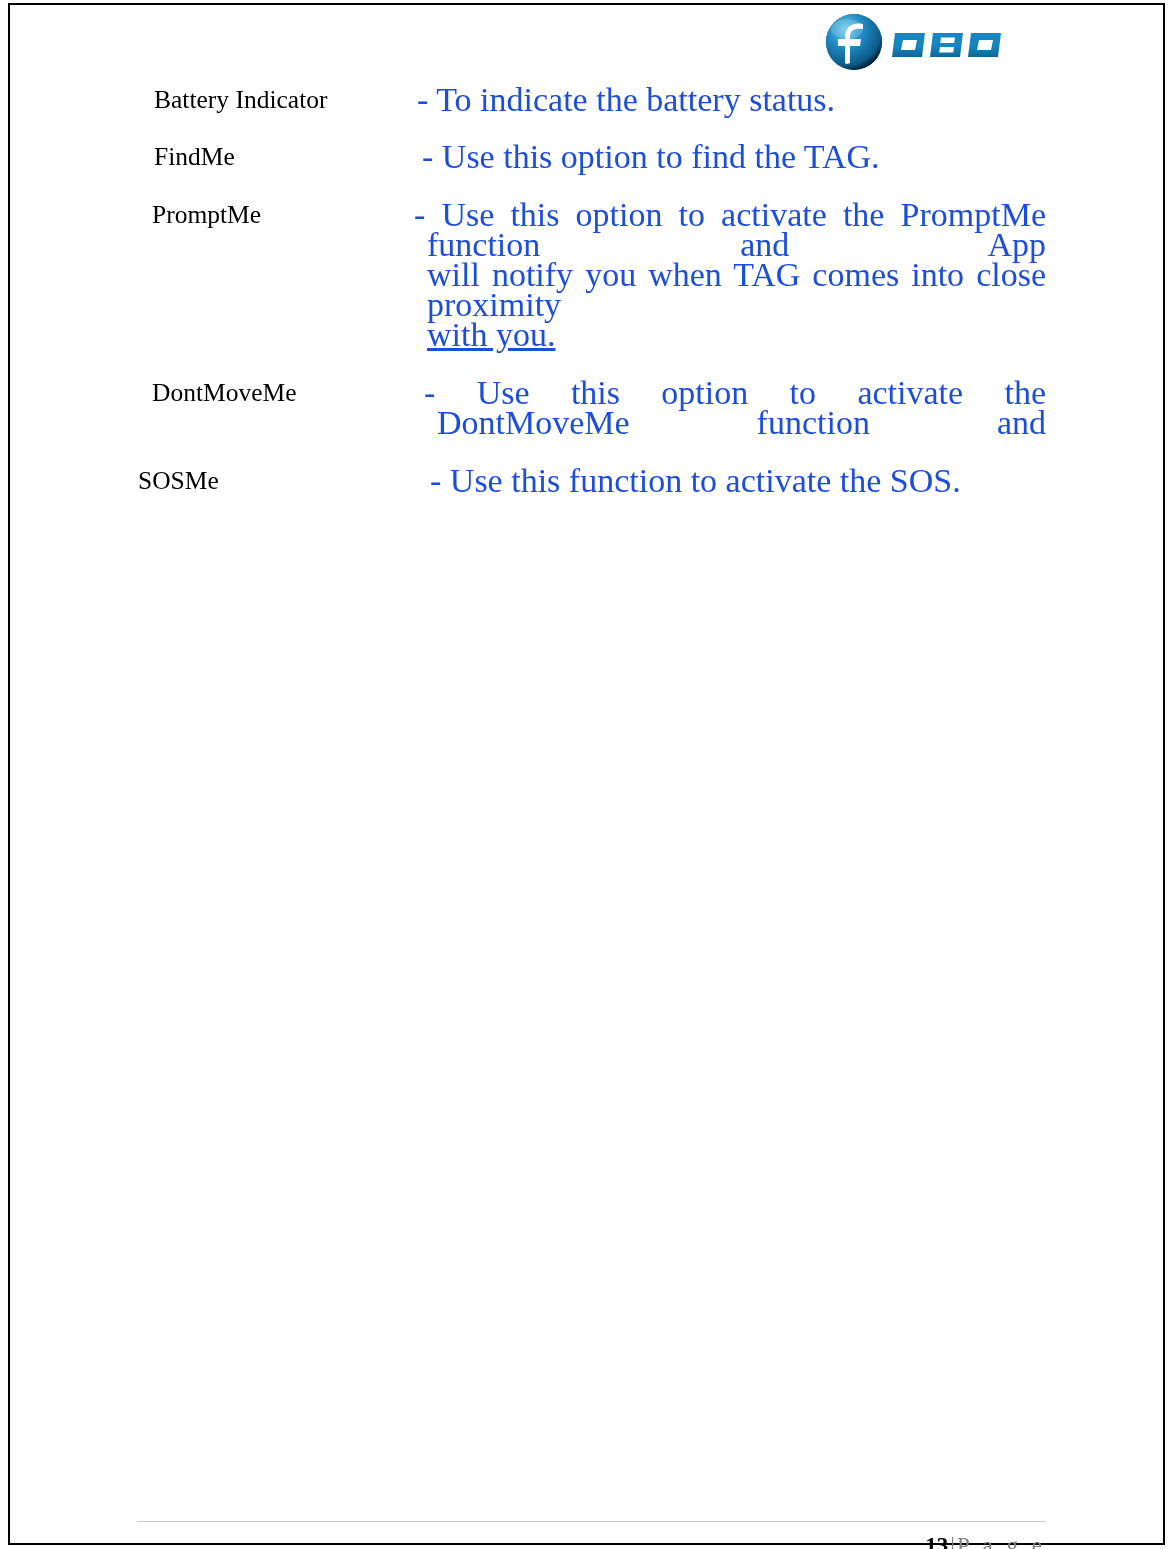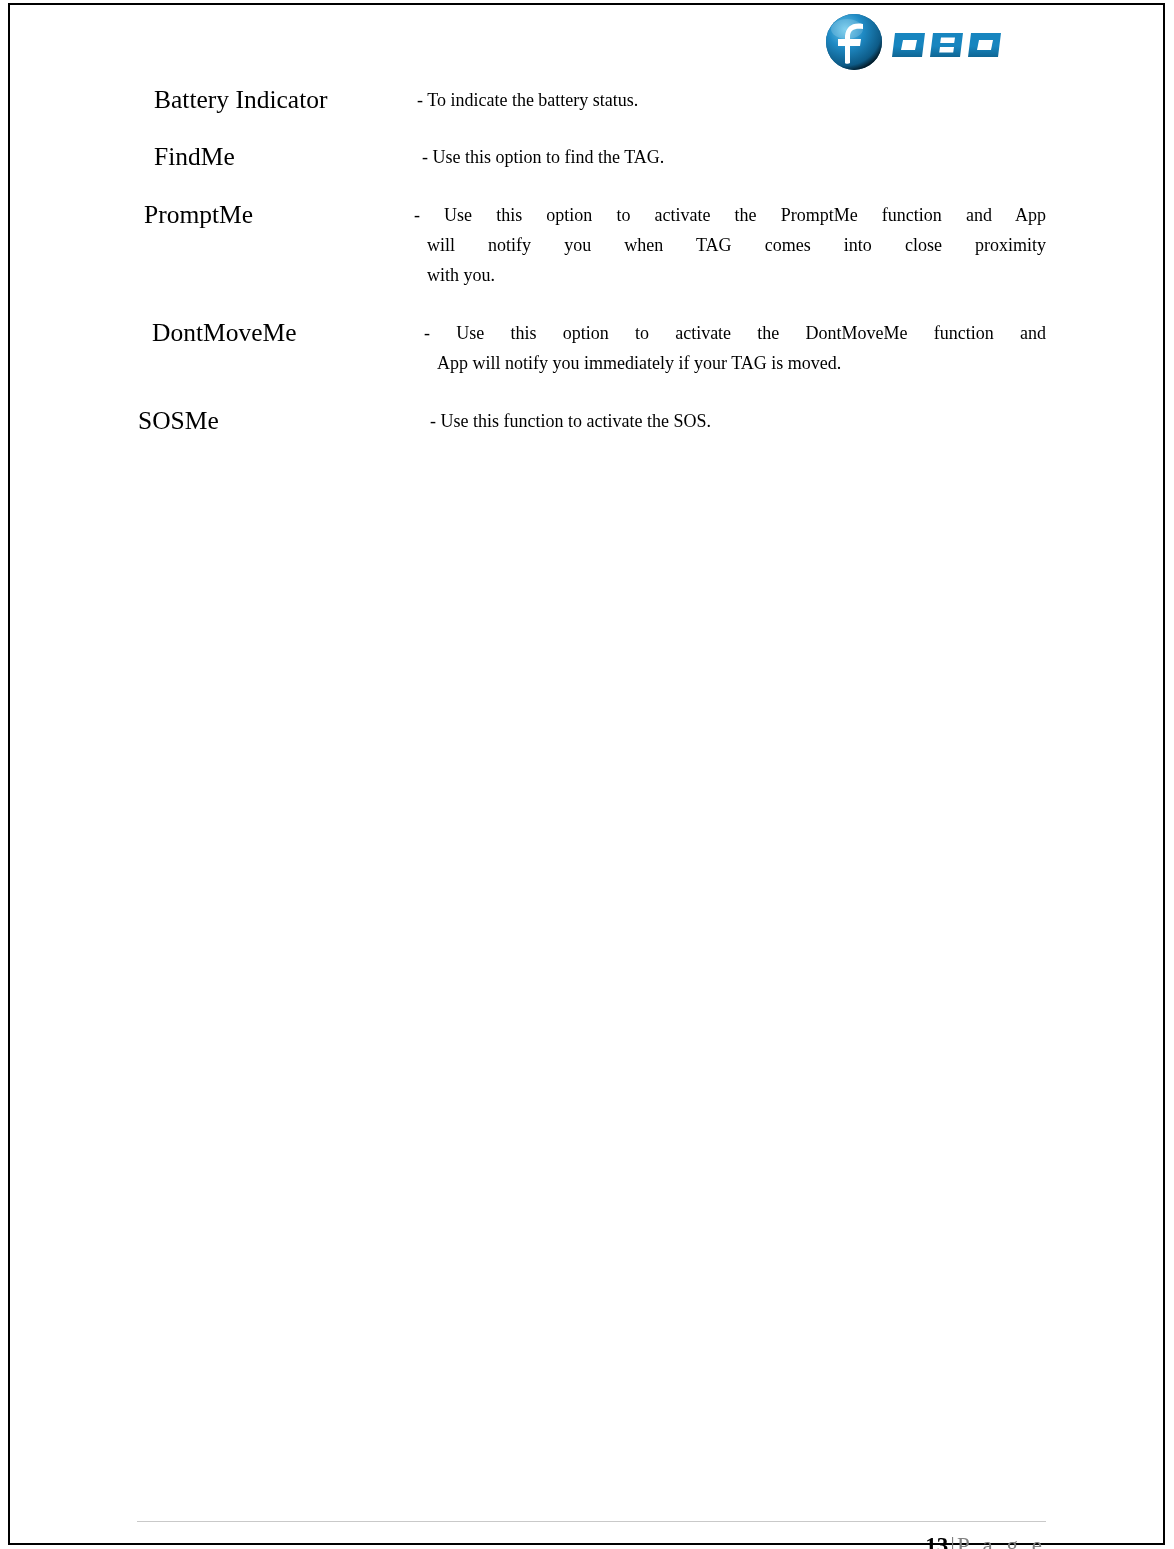--- a/index.html
+++ b/index.html
@@ -65,43 +65,43 @@
   .entry .label {
     position: absolute;
     top: 0;
     font-size: 25.5px;
     line-height: 30px;
     color: #000000;
     white-space: nowrap;
   }
 
   .entry .desc {
-    font-size: 18px;
+    font-size: 34px;
     line-height: 30px;
-    color: #000000;
+    color: #1d4ed8;
     text-align: justify;
     text-justify: inter-word;
   }
 
   .entry .desc .dash-line {
     display: block;
     text-indent: -13px;
   }
 
   
   #row-battery .label  { left: 144px; }
   #row-battery .desc   { margin-left: 420px; margin-right: 117px; }
 
   #row-remind .label   { left: 142px; }
   #row-remind .desc    { margin-left: 425px; margin-right: 117px; }
 
   #row-find .label     { left: 144px; }
   #row-find .desc      { margin-left: 425px; margin-right: 117px; }
 
-  #row-prompt .label   { left: 134px; }
+  #row-prompt .label   { left: 142px; }
   #row-prompt .desc    { margin-left: 417px; margin-right: 117px; }
 
   #row-dont .label     { left: 142px; text-align: right; }
   #row-dont .desc      { margin-left: 427px; margin-right: 117px; }
 
   #row-sos .label      { left: 128px; }
   #row-sos .desc       { margin-left: 433px; margin-right: 117px; }
 
   
   #row-battery { margin-top: 8px;  height: 30px; }
@@ -218,29 +218,28 @@
         <div class="desc">
           <span class="dash-line">- Use this option to find the TAG.</span>
         </div>
       </div>
 
       <div class="entry" id="row-prompt">
         <div class="label">PromptMe</div>
         <div class="desc">
           <span class="dash-line justify-all">- Use this option to activate the PromptMe function and App</span>
           <span class="justify-all" style="display:block;">will notify you when TAG comes into close proximity</span>
-          <span style="display:block;">with you.</span>
+          <span style="display:block;text-decoration:underline;">with you.</span>
         </div>
       </div>
 
       <div class="entry" id="row-dont">
         <div class="label">DontMoveMe</div>
         <div class="desc">
           <span class="dash-line justify-all">- Use this option to activate the DontMoveMe function and</span>
-          <span style="display:block;">App will notify you immediately if your TAG is moved.</span>
         </div>
       </div>
 
       <div class="entry" id="row-sos">
         <div class="label">SOSMe</div>
         <div class="desc">
           <span class="dash-line">- Use this function to activate the SOS.</span>
         </div>
       </div>
 

